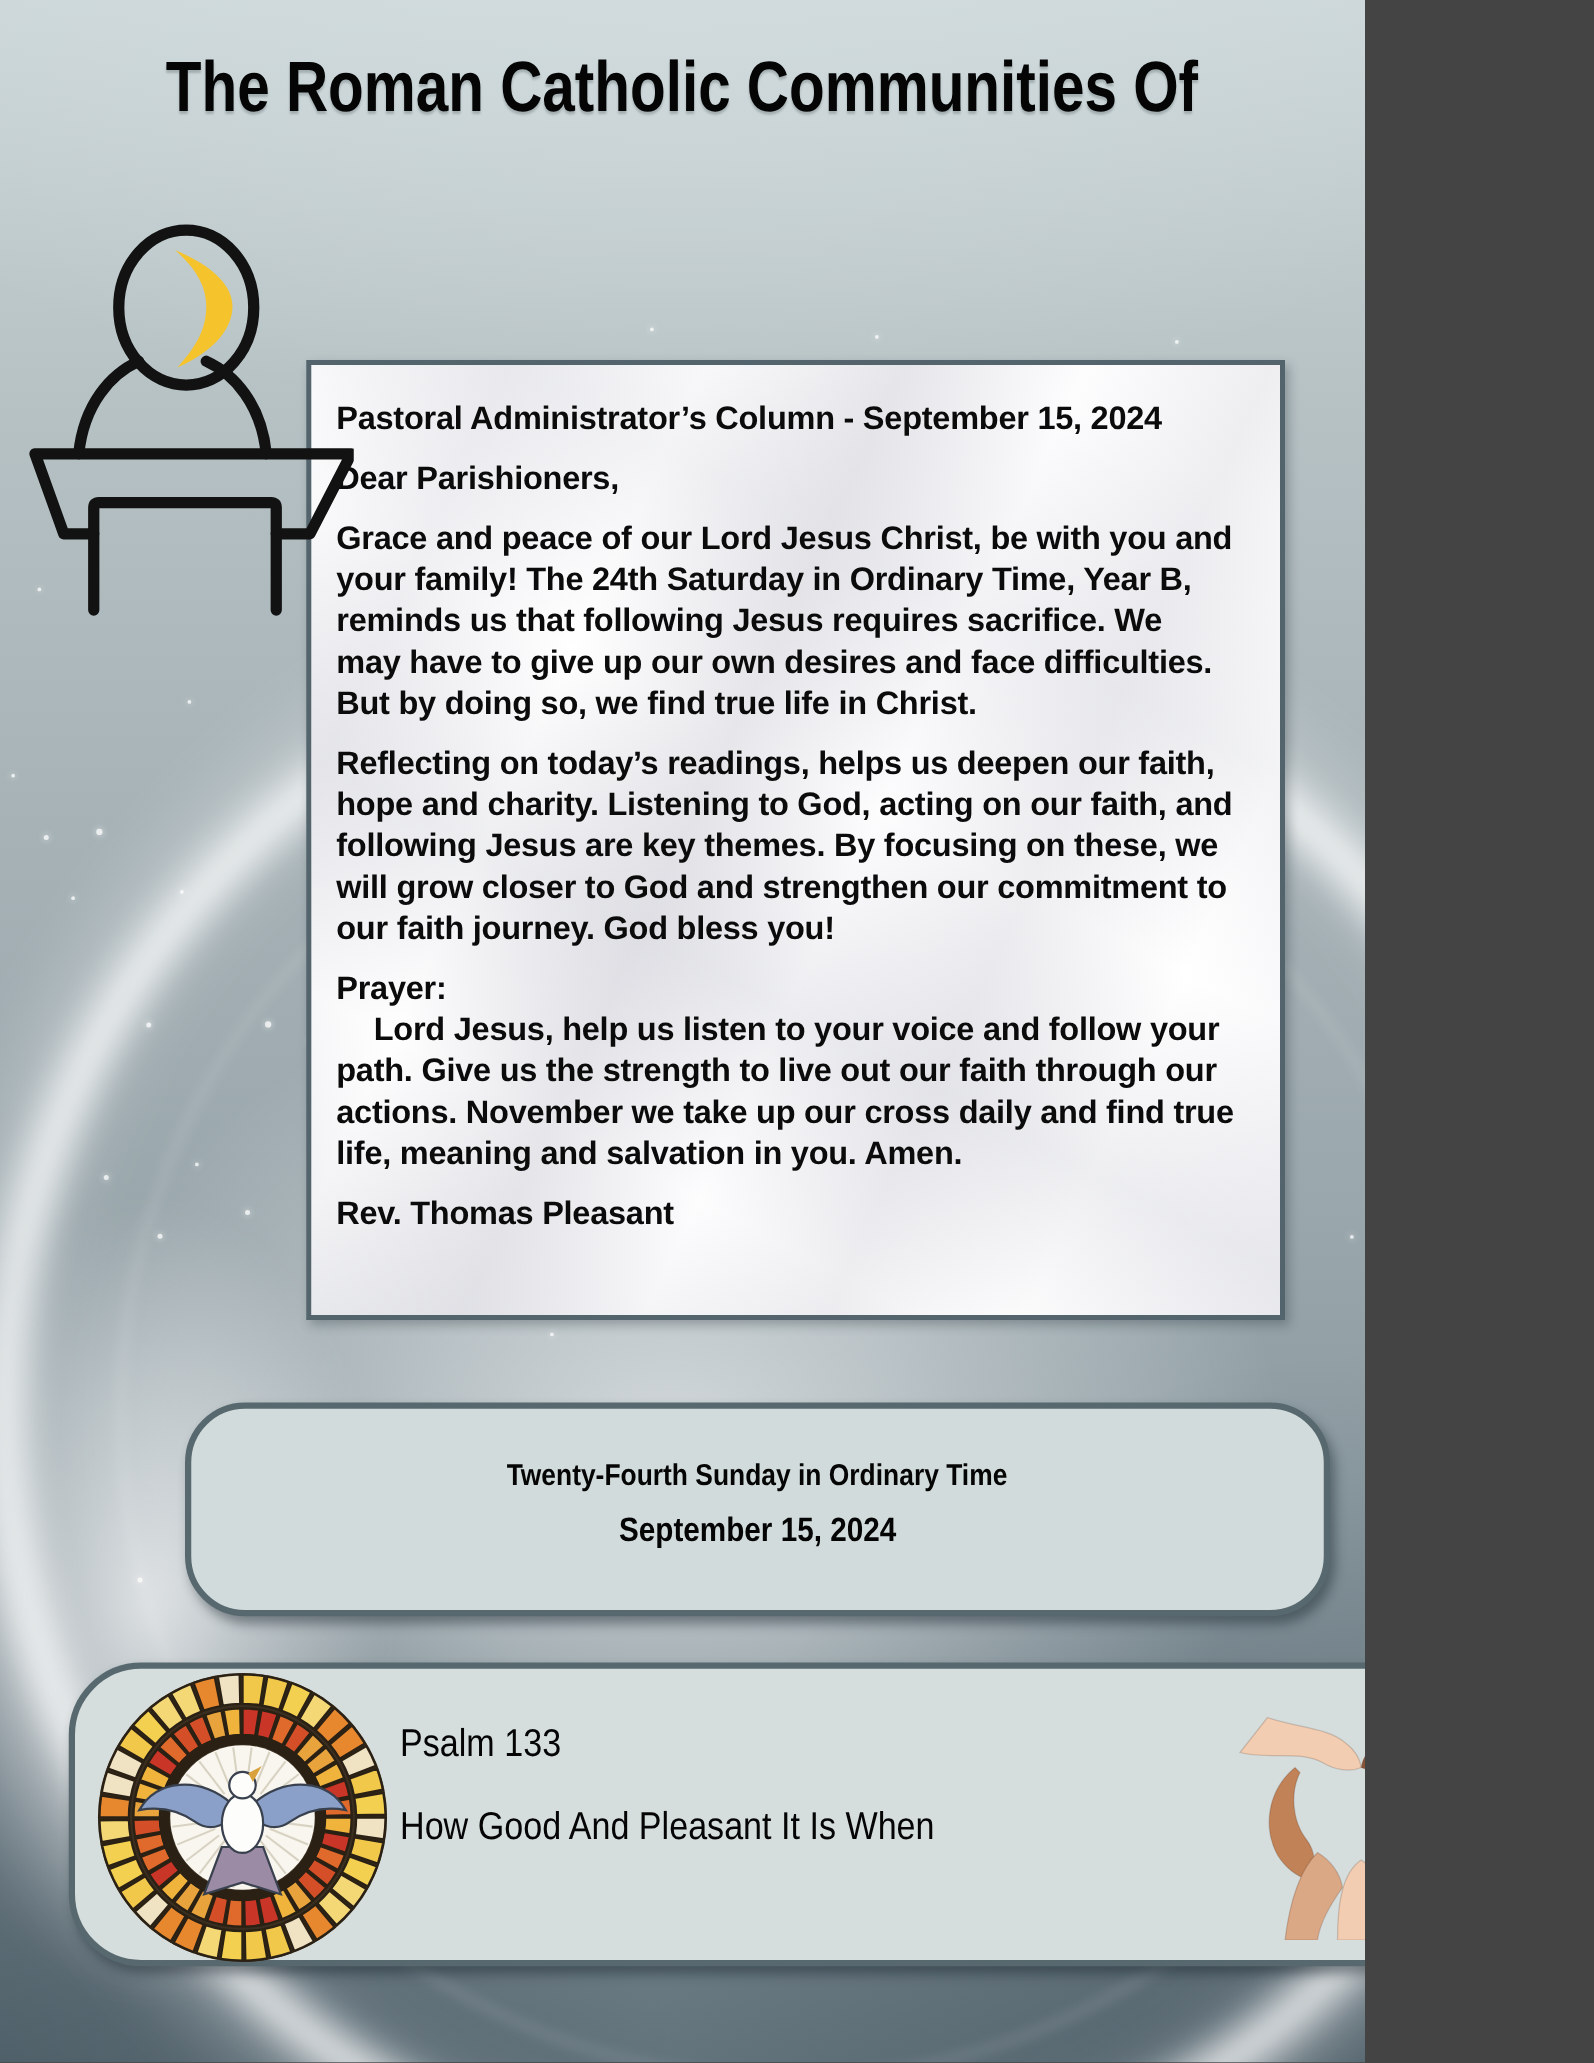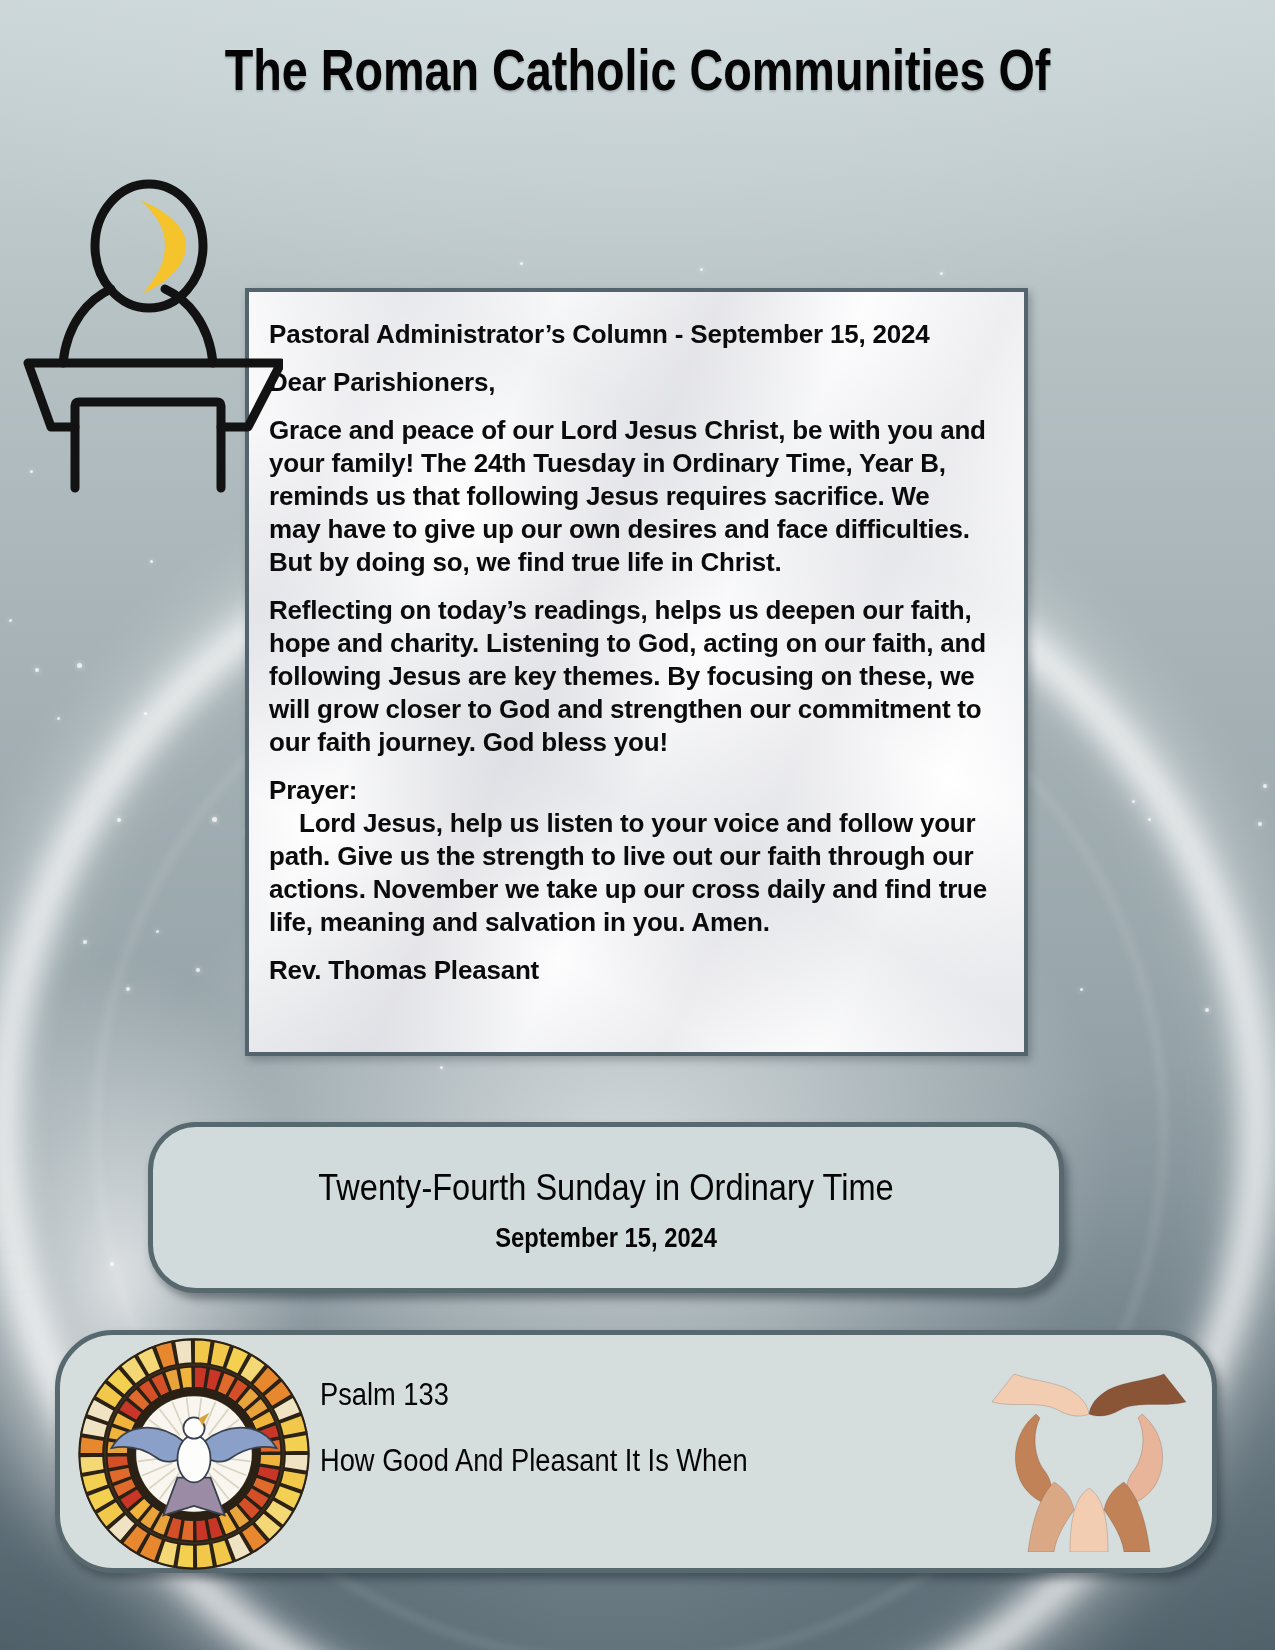--- a/index.html
+++ b/index.html
@@ -1,17 +1,17 @@
 <!DOCTYPE html>
 <html><head>
 <meta charset="utf-8">
 <style>
   html,body{margin:0;padding:0;background:#444;}
   .page{
-    position:relative; width:1275px; height:1650px; overflow:hidden;
+    position:relative; width:1092px; height:1650px; overflow:hidden;
     font-family:"Liberation Sans", sans-serif;
     background:
       radial-gradient(circle at -2% 102%, rgba(30,45,55,.30), rgba(30,45,55,0) 28%),
       radial-gradient(circle at 102% 102%, rgba(30,45,55,.28), rgba(30,45,55,0) 30%),
       radial-gradient(ellipse 720px 560px at 49% 70%, rgba(255,255,255,.60), rgba(255,255,255,0) 68%),
       radial-gradient(ellipse 1500px 900px at 50% -12%, #d4dee0 0%, rgba(212,222,224,0) 60%),
       linear-gradient(180deg,#cbd6d8 0%, #b6c1c4 20%, #a6b2b6 40%, #9aa7ac 58%, #8d9ca2 72%, #75858d 88%, #63747d 100%);
   }
   
   .ring{position:absolute; left:-10px; top:490px; width:1280px; height:1280px;
@@ -48,21 +48,21 @@
   .panel-inner{position:relative; padding:26px 36px 10px 20px; color:#0b0b0b;
     font-weight:bold; font-size:26px; line-height:33px; letter-spacing:-.2px;}
   .panel-inner p{margin:0 0 15px 0;}
   .panel-inner .nogap{margin-bottom:0;}
   .prayer-text{text-indent:30px;}
   
   .banner{position:absolute; left:148px; top:1122px; width:916px; height:171px; z-index:4;
     box-sizing:border-box; border:5px solid #57696F; border-radius:48px;
     background:#d2dbdb; box-shadow:4px 6px 9px rgba(25,36,44,.45);
     text-align:center; color:#050505;}
-  .banner .l1{margin-top:40px; font-weight:normal; font-size:37px;}
+  .banner .l1{margin-top:40px; font-weight:bold; font-size:24px;}
   .banner .l2{margin-top:14px; font-weight:bold; font-size:27px;}
   
   .card{position:absolute; left:55px; top:1330px; width:1162px; height:243px; z-index:4;
     box-sizing:border-box; border:5px solid #57696F; border-radius:58px;
     background:#d5dddd; box-shadow:4px 6px 9px rgba(25,36,44,.45);}
   .glass{position:absolute; left:76px; top:1336px; width:236px; height:236px; z-index:5;}
   .hands{position:absolute; left:983px; top:1352px; width:212px; height:200px; z-index:5;}
   .psalm{position:absolute; left:320px; top:1362px; z-index:5; color:#050505;
     font-weight:normal; font-size:31px; line-height:66px;}
   .psalm div{height:66px;}
@@ -119,21 +119,21 @@
       <path d="M28,252 L5,188 L258,188 L225,252 L198,252 M52,252 L28,252"></path>
       <path d="M52,313 L52,231 Q52,227 56,227 L194,227 Q198,227 198,231 L198,313"></path>
     </g>
     <path d="M117,25 C148,38 163,54 163,70 C163,87 150,105 119,119 C136,100 142,86 142,70 C142,54 134,40 117,25 Z" fill="#F5C32B"></path>
   </svg>
 
   <div class="panel">
     <div class="panel-inner">
       <p>Pastoral Administrator’s Column - September 15, 2024</p>
       <p>Dear Parishioners,</p>
-      <p>Grace and peace of our Lord Jesus Christ, be with you and your family! The 24th Tuesday in Ordinary Time, Year B, reminds us that following Jesus requires sacrifice. We may have to give up our own desires and face difficulties. But by doing so, we find true life in Christ.</p>
+      <p>Grace and peace of our Lord Jesus Christ, be with you and your family! The 24th Saturday in Ordinary Time, Year B, reminds us that following Jesus requires sacrifice. We may have to give up our own desires and face difficulties. But by doing so, we find true life in Christ.</p>
       <p>Reflecting on today’s readings, helps us deepen our faith, hope and charity. Listening to God, acting on our faith, and following Jesus are key themes. By focusing on these, we will grow closer to God and strengthen our commitment to our faith journey. God bless you!</p>
       <p class="nogap">Prayer:</p>
       <p class="prayer-text">Lord Jesus, help us listen to your voice and follow your path. Give us the strength to live out our faith through our actions. November we take up our cross daily and find true life, meaning and salvation in you. Amen.</p>
       <p>Rev. Thomas Pleasant</p>
     </div>
   </div>
 
   <div class="banner">
     <div class="l1"><span class="condC">Twenty-Fourth Sunday in Ordinary Time</span></div>
     <div class="l2"><span class="condC">September 15, 2024</span></div>

